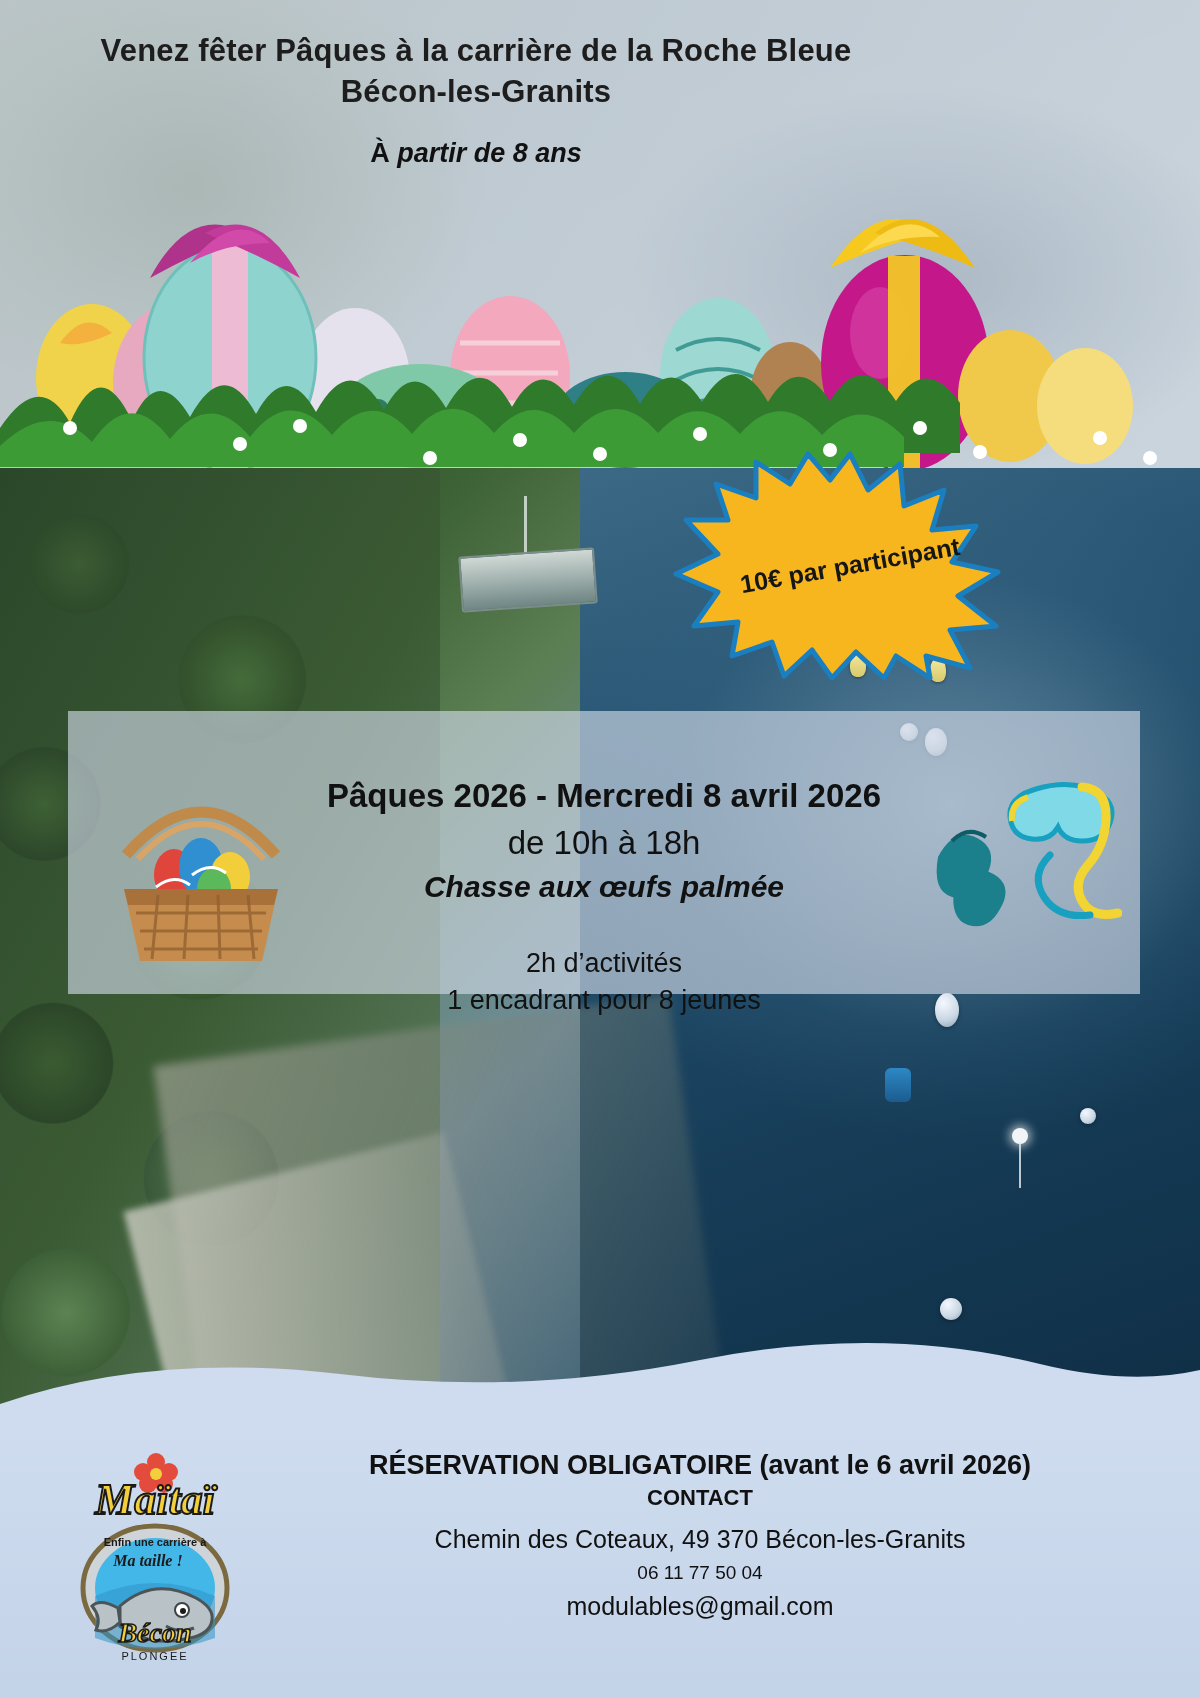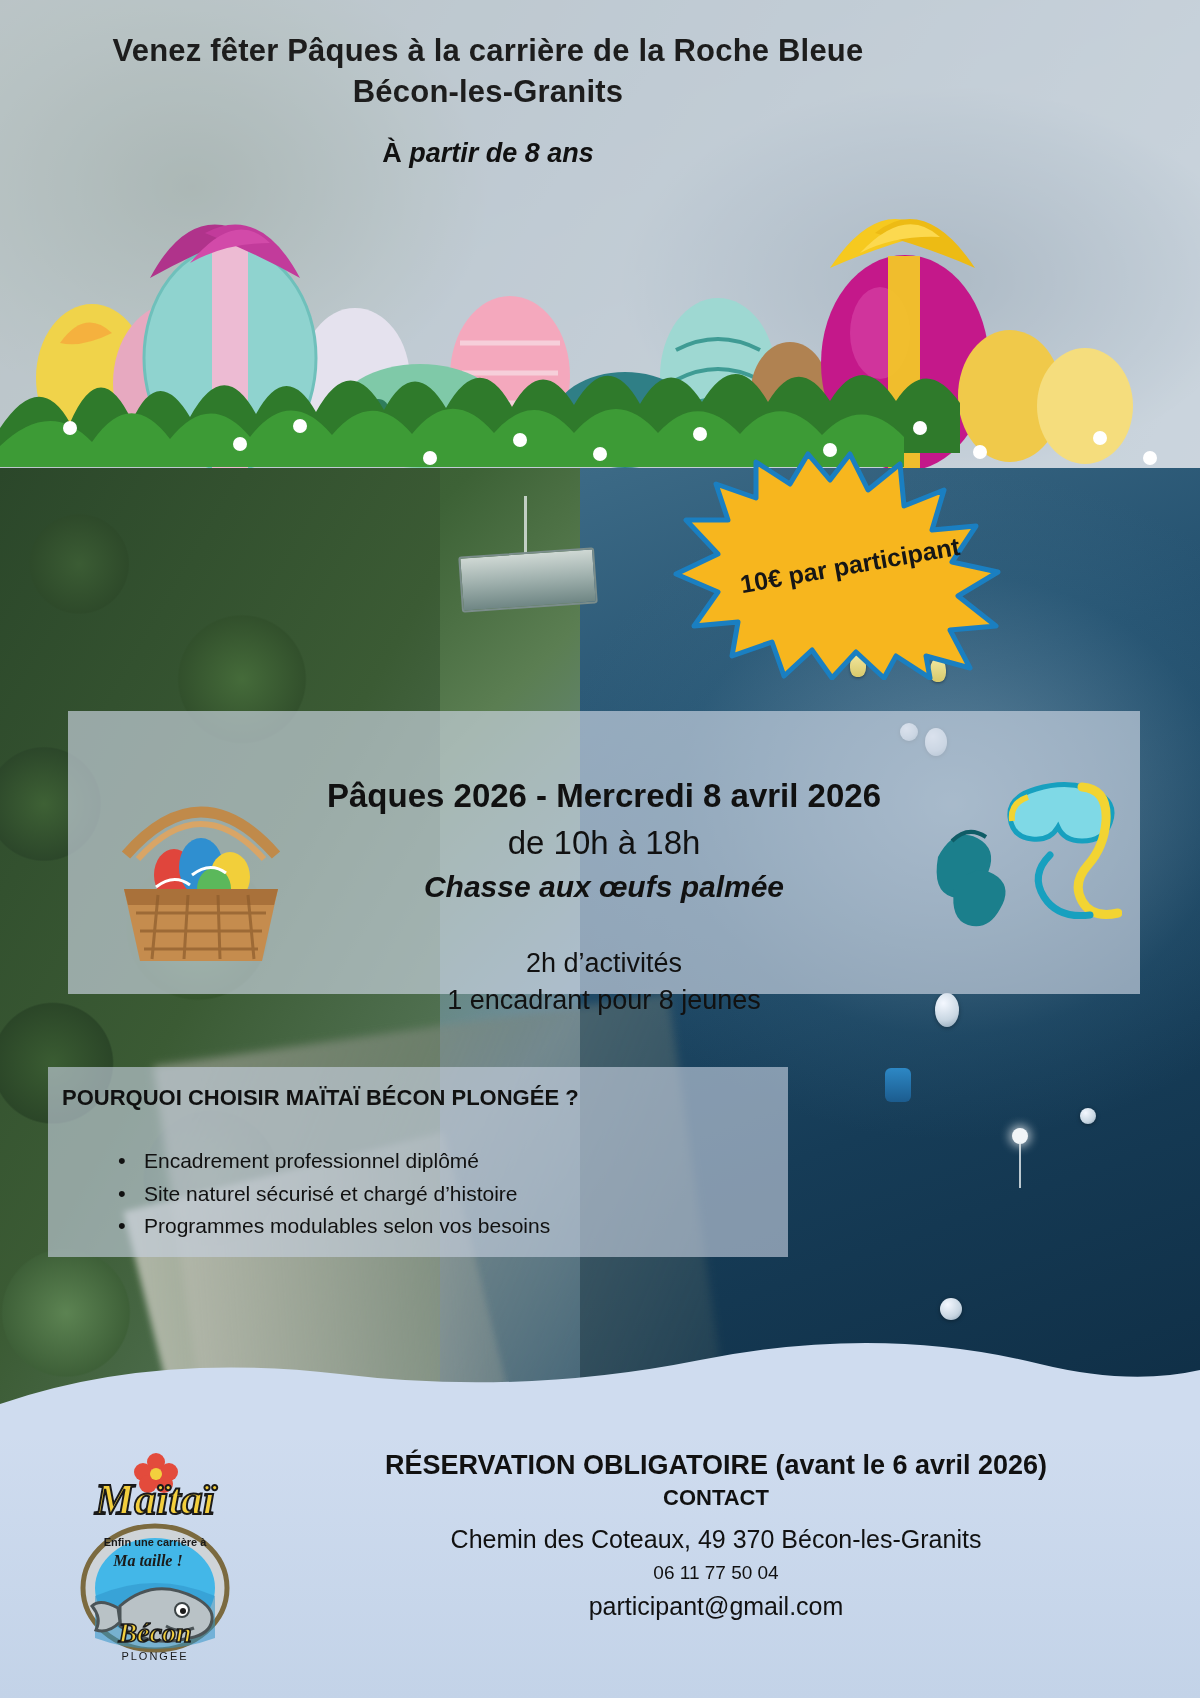--- a/index.html
+++ b/index.html
@@ -40,21 +40,21 @@
       linear-gradient(120deg, #7e8f86 0%, #8fa3ad 45%, #a9bcc6 100%);
     opacity: .9;
   }
   .top-veil {
     position: absolute;
     inset: 0;
     background: rgba(222,228,236,0.62);
   }
   .top-title-wrap {
     position: absolute;
-    left: 12px; top: 30px;
+    left: 0; top: 30px;
     width: 952px;
     text-align: center;
     z-index: 6;
   }
   .top-title {
     font-size: 31px;
     font-weight: bold;
     color: #1d1d1d;
     line-height: 1.33;
     letter-spacing: .2px;
@@ -300,21 +300,21 @@
   .footer {
     position: absolute;
     left: 0; top: 1428px;
     width: 1200px;
     height: 270px;
     background: linear-gradient(180deg, #cfdcef 0%, #c3d3e8 100%);
     z-index: 9;
   }
   .footer-text {
     position: absolute;
-    left: 236px; top: 22px;
+    left: 220px; top: 22px;
     width: 960px;
     text-align: center;
     color: #111;
   }
   .f-line1 {
     font-size: 27px;
     font-weight: bold;
   }
   .f-line2 {
     font-size: 22px;
@@ -479,40 +479,32 @@
       <path d="M20 70 q16 -16 34 -4" stroke="#0f5c66" stroke-width="4" fill="none"></path>
 
       <path d="M104 18 q40 -12 68 8 q12 10 6 26 q-6 18 -28 18 q-18 0 -24 -14 q-8 14 -26 12 q-20 -2 -22 -22 q-2 -20 26 -28z" fill="#7fd9e6" stroke="#17a0bf" stroke-width="5"></path>
       <path d="M96 26 q-18 6 -16 24" stroke="#f2d432" stroke-width="6" fill="none"></path>
 
       <path d="M150 16 q26 2 24 34 q-2 26 -18 44 q-16 18 -6 36 q10 18 36 12" stroke="#f2d432" stroke-width="9" fill="none" stroke-linecap="round"></path>
       <path d="M118 84 q-20 20 -6 42 q14 22 46 18" stroke="#17a0bf" stroke-width="7" fill="none" stroke-linecap="round"></path>
     </svg>
   </div>
 
-  <div class="why-box">
-    <div class="why-title">POURQUOI CHOISIR MAÏTAÏ BÉCON PLONGÉE ?</div>
-    <ul class="why-list">
-      <li>Encadrement professionnel diplômé</li>
-      <li>Site naturel sécurisé et chargé d’histoire</li>
-      <li>Programmes modulables selon vos besoins</li>
-    </ul>
-  </div>
 
   <svg class="wave" viewBox="0 0 1200 110" preserveAspectRatio="none">
     <path d="M0 74 Q150 22 340 44 Q520 66 700 30 Q880 -6 1040 34 Q1130 56 1200 40 L1200 110 L0 110 Z" fill="#cfdcef"></path>
   </svg>
 
   <div class="footer">
     <div class="footer-text">
       <div class="f-line1">RÉSERVATION OBLIGATOIRE (avant le 6 avril 2026)</div>
       <div class="f-line2">CONTACT</div>
       <div class="f-line3">Chemin des Coteaux, 49 370 Bécon-les-Granits</div>
       <div class="f-line4">06 11 77 50 04</div>
-      <div class="f-line5">participant@gmail.com</div>
+      <div class="f-line5">modulables@gmail.com</div>
     </div>
 
     <svg class="logo" viewBox="0 0 215 225">
 
       <g>
         <circle cx="108" cy="16" r="9" fill="#e34b3c"></circle>
         <circle cx="95" cy="26" r="9" fill="#e34b3c"></circle>
         <circle cx="121" cy="26" r="9" fill="#e34b3c"></circle>
         <circle cx="100" cy="38" r="9" fill="#e34b3c"></circle>
         <circle cx="116" cy="38" r="9" fill="#e34b3c"></circle>

